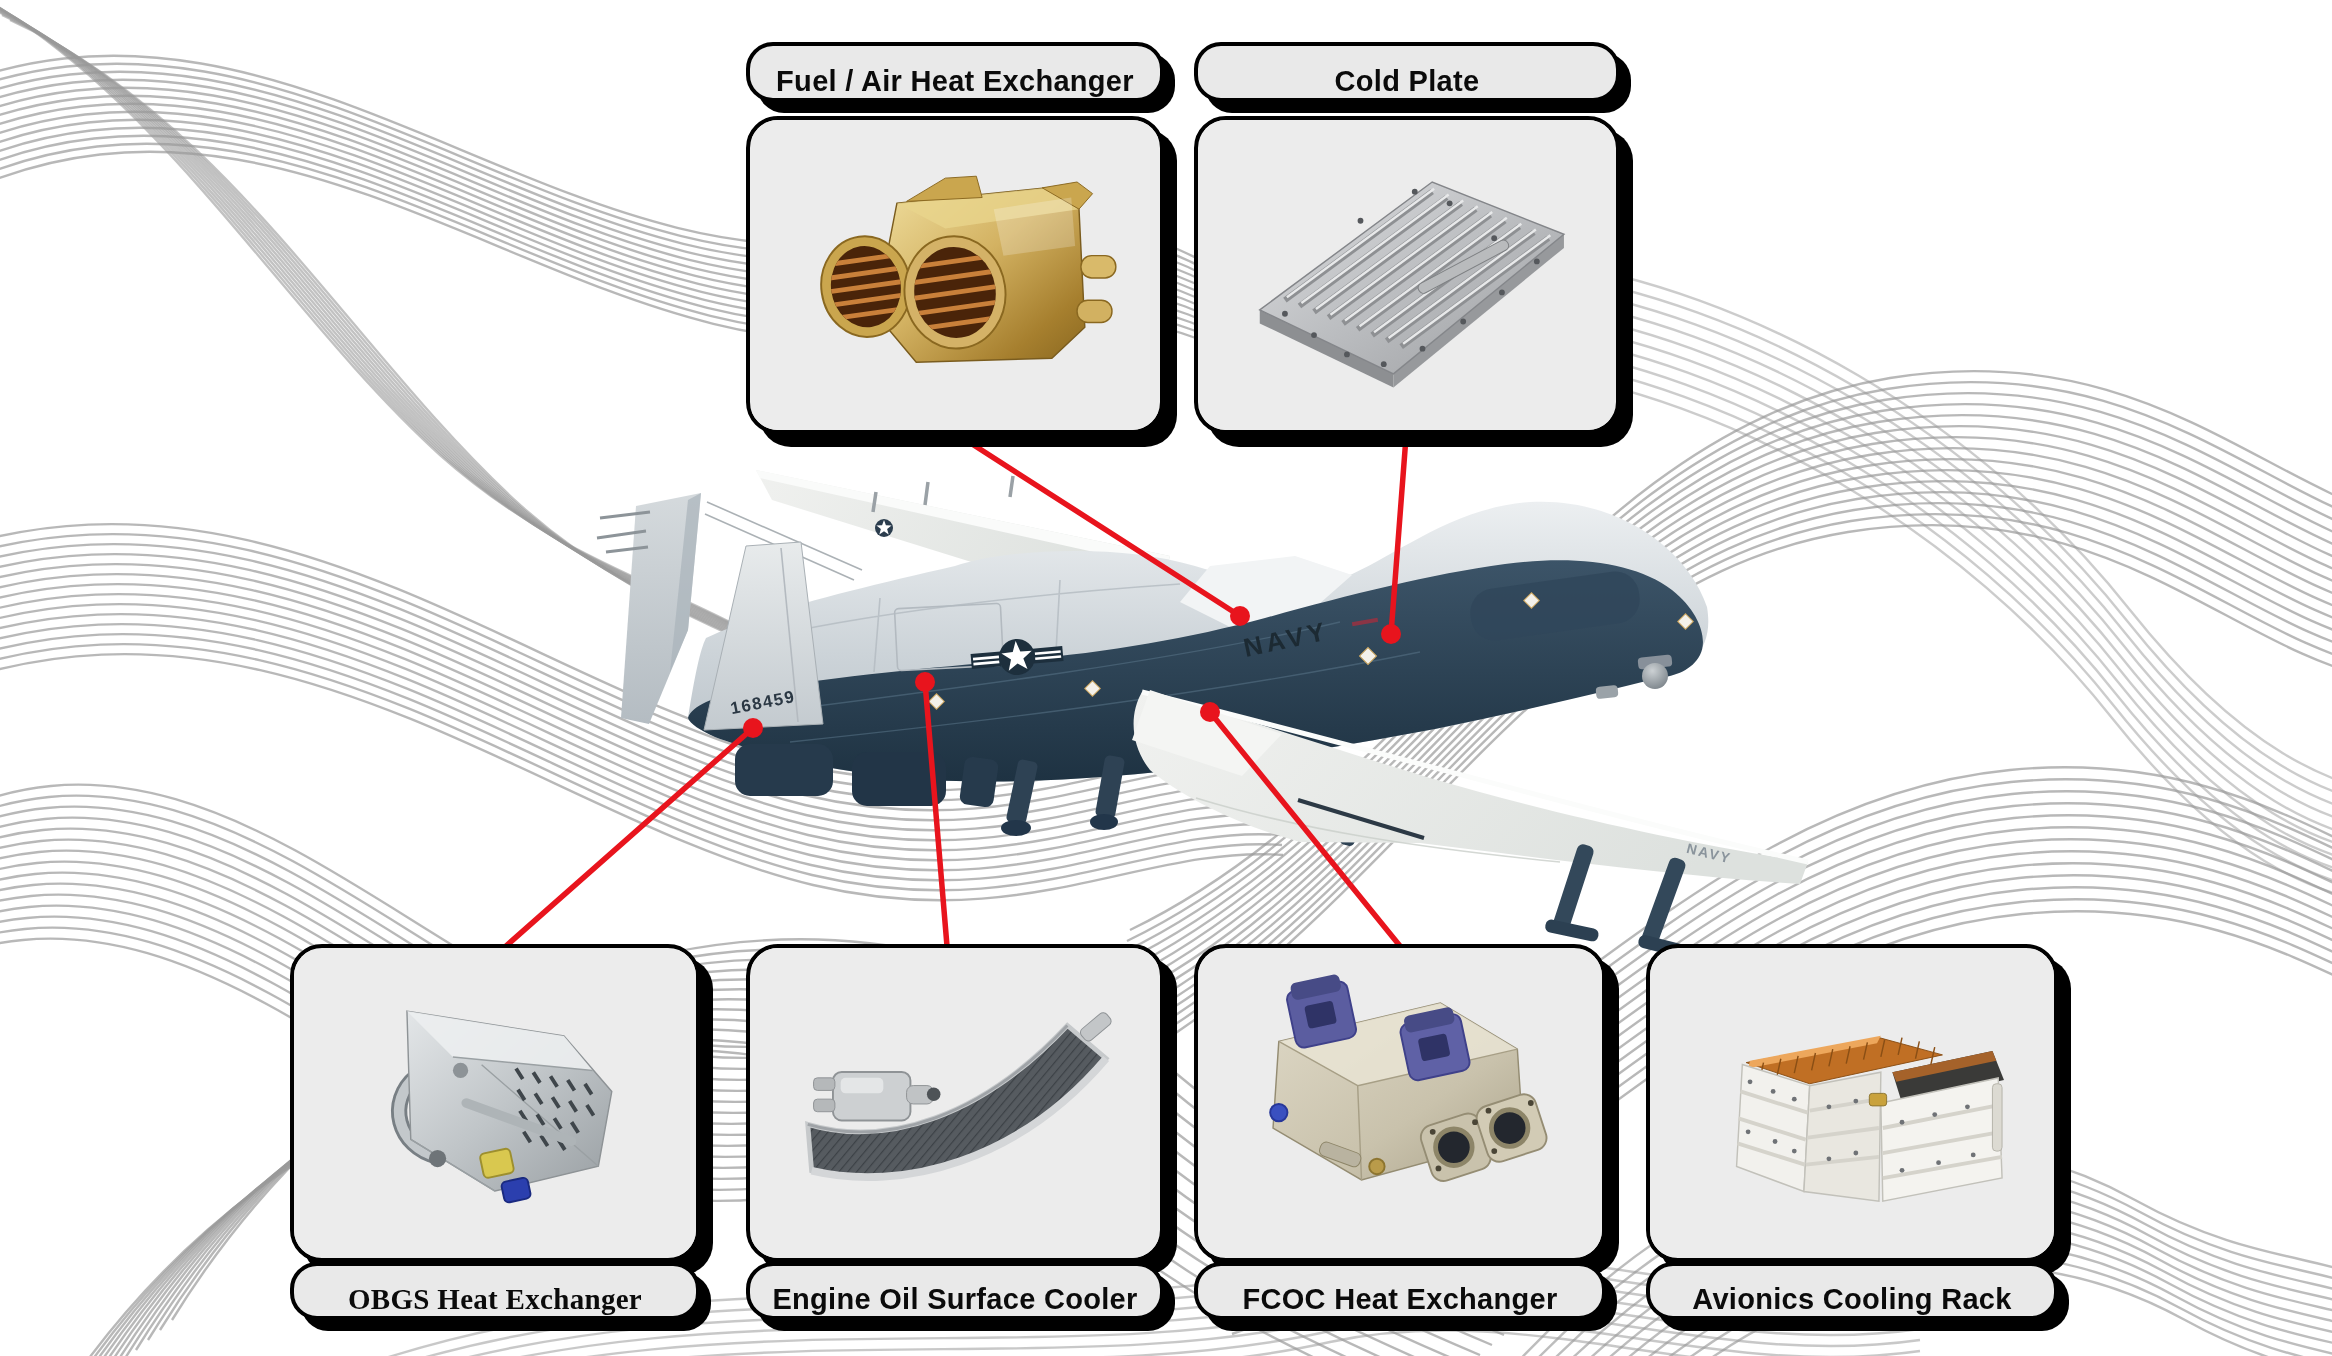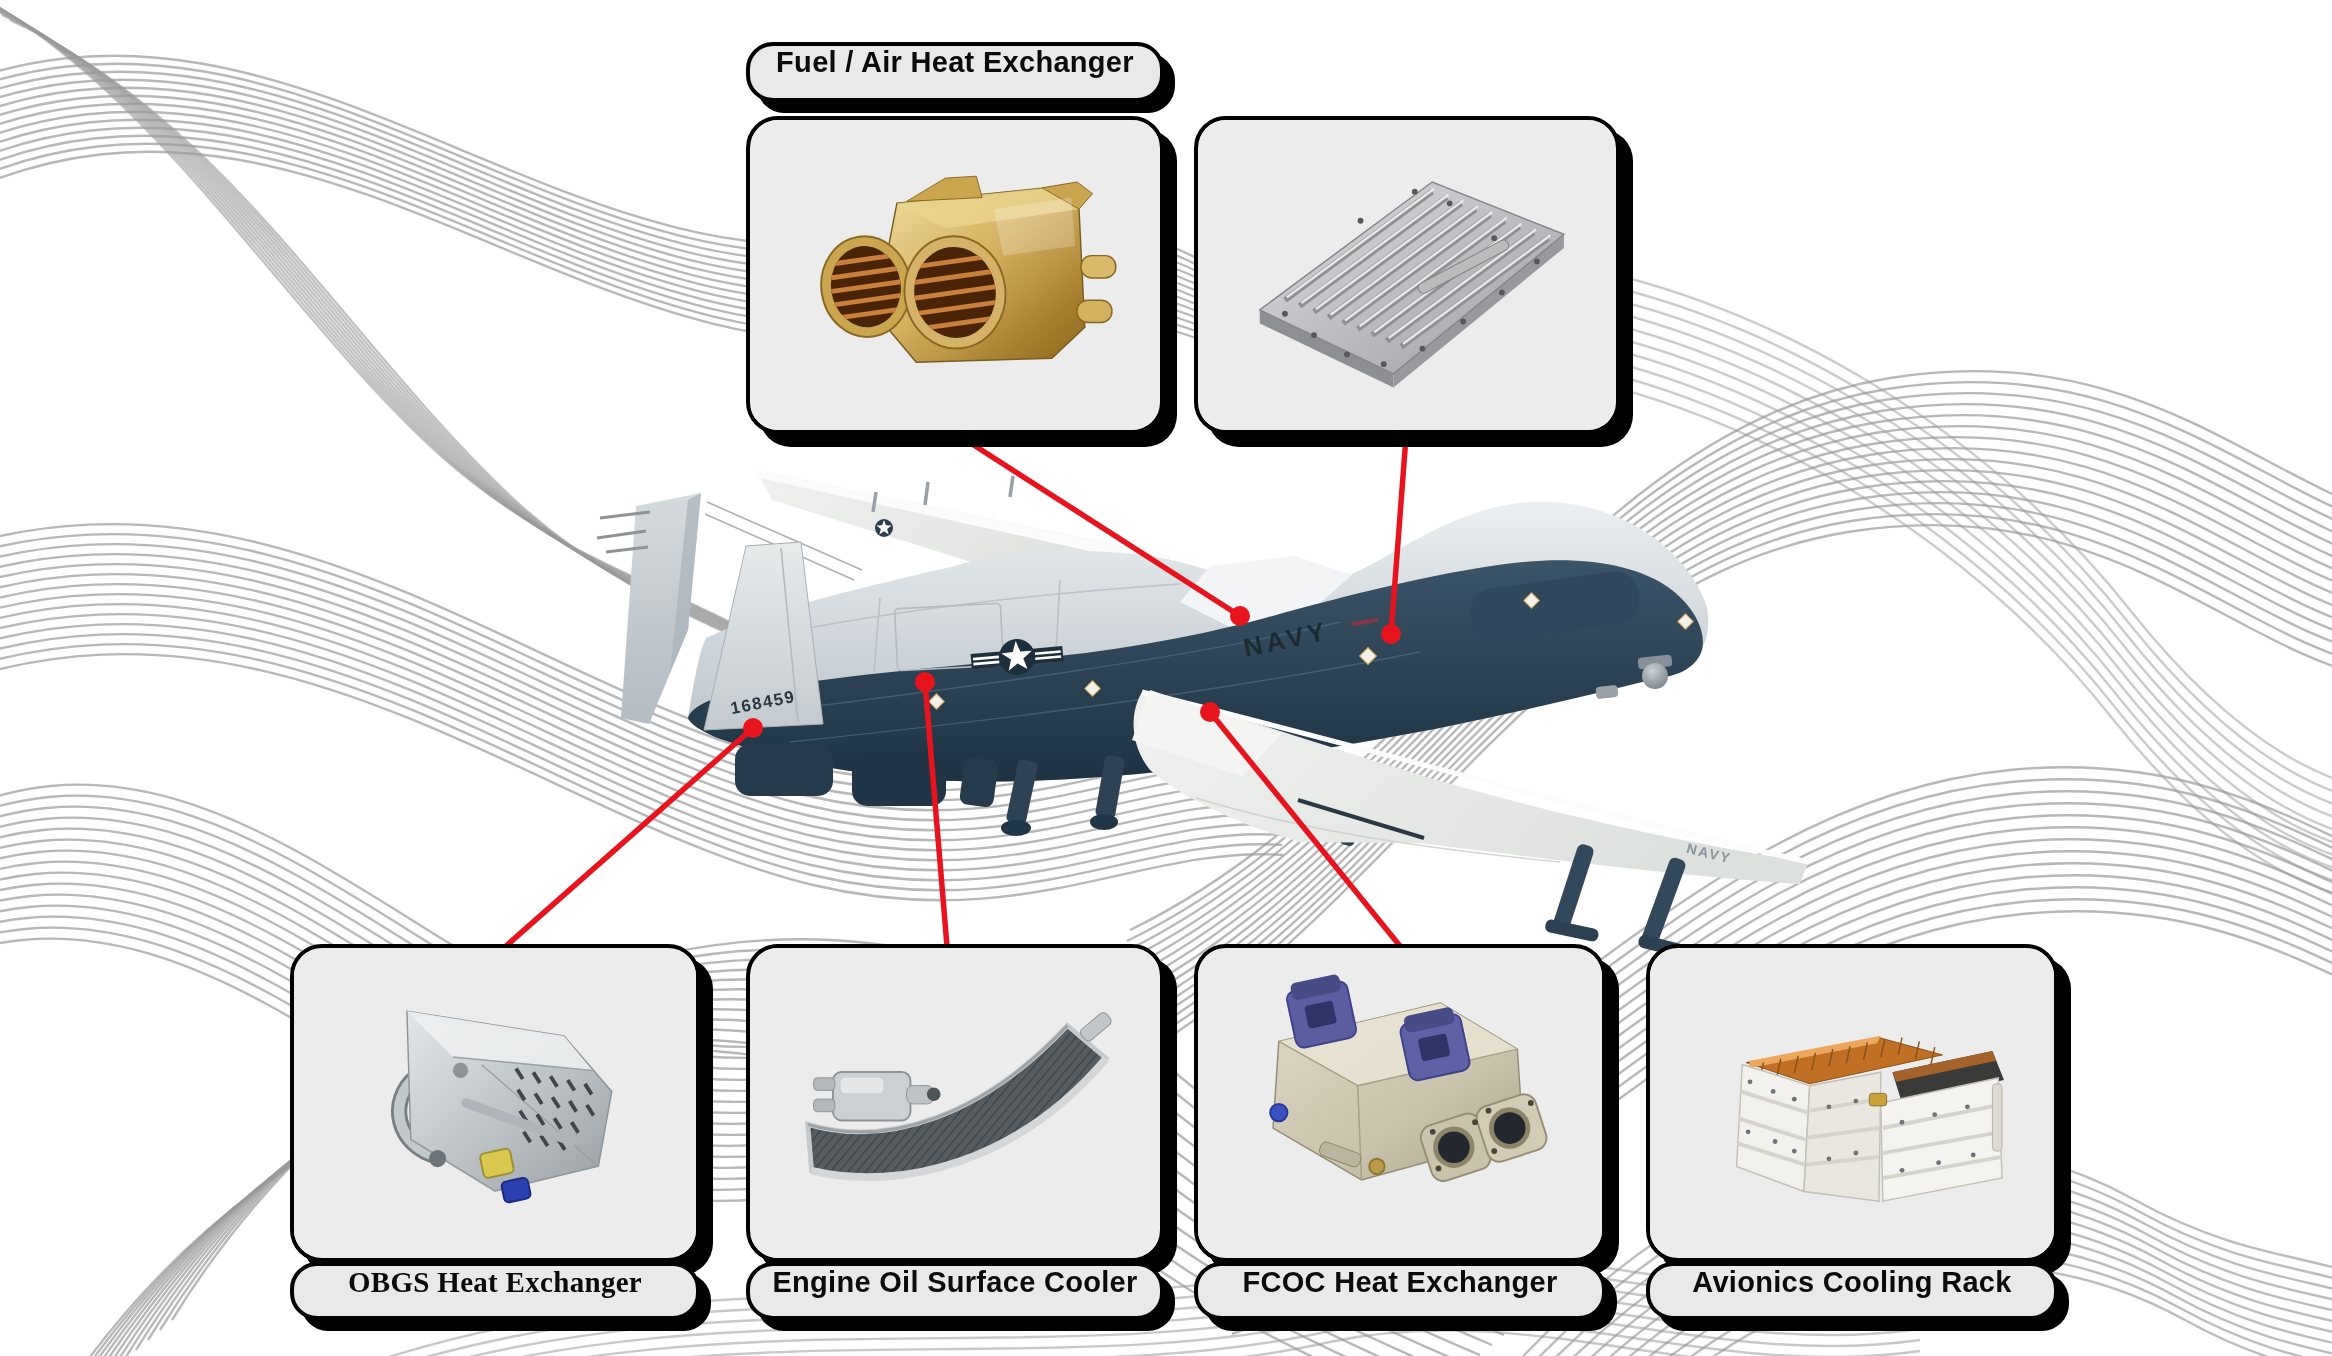--- a/index.html
+++ b/index.html
@@ -4,21 +4,21 @@
 <style>
   html,body{margin:0;padding:0;background:#ffffff;}
   body{width:2332px;height:1356px;overflow:hidden;}
   .stage{position:relative;width:2332px;height:1356px;font-family:"Liberation Sans",sans-serif;background:#fff;}
   svg.scene{position:absolute;left:0;top:0;width:2332px;height:1356px;}
   .wv{fill:none;stroke:#9a9a9a;stroke-width:2.4;}
   .card{position:absolute;background:#ececec;border:4px solid #000;border-radius:32px;
         box-shadow:13px 13px 0 #000;overflow:hidden;box-sizing:border-box;}
   .card svg{width:100%;height:100%;display:block;}
   .pill{position:absolute;background:#e9e9e9;border:4px solid #000;border-radius:27px;
-        box-shadow:11px 11px 0 #000;display:flex;align-items:flex-start;justify-content:center;
+        box-shadow:11px 11px 0 #000;display:flex;align-items:flex-end;justify-content:center;
         font-weight:bold;font-size:29px;color:#0b0b0b;letter-spacing:.3px;box-sizing:border-box;
         white-space:nowrap;}
 </style>
 </head>
 <body>
 
 <div class="stage">
 
   <svg class="scene" viewBox="0 0 2332 1356">
     <defs>
@@ -316,20 +316,23 @@
       <circle cx="1391" cy="634" r="10"></circle>
       <circle cx="753" cy="728" r="10"></circle>
       <circle cx="925" cy="682" r="10"></circle>
       <circle cx="1210" cy="712" r="10"></circle>
     </g>
   </svg>
 
   <div class="pill" style="left:746px;top:42px;width:418px;height:60px;">
     <span>Fuel / Air Heat Exchanger</span>
   </div>
+  <div class="pill" style="left:1194px;top:42px;width:426px;height:60px;">
+    <span>Cold Plate</span>
+  </div>
 
   <div class="card" style="left:746px;top:116px;width:418px;height:318px;">
     <svg viewBox="0 0 420 320">
       <defs>
         <linearGradient id="brass" x1="0" y1="0" x2="1" y2="1">
           <stop offset="0" stop-color="#f0df9f"></stop>
             <stop offset=".45" stop-color="#d3b262"></stop>
           <stop offset=".8" stop-color="#a67f2e"></stop>
             <stop offset="1" stop-color="#8a6820"></stop>
         </linearGradient>

